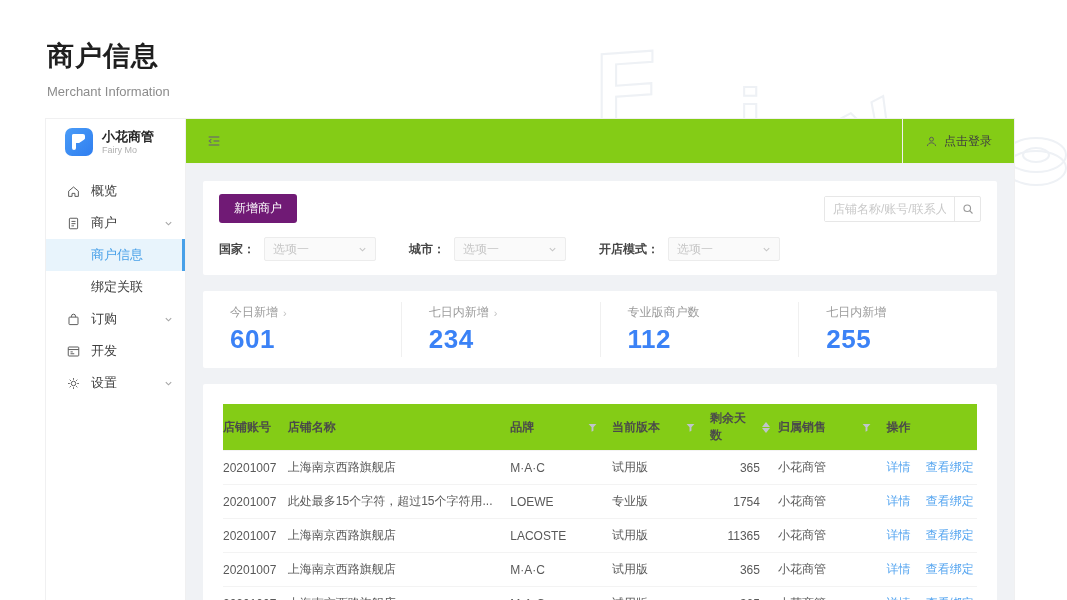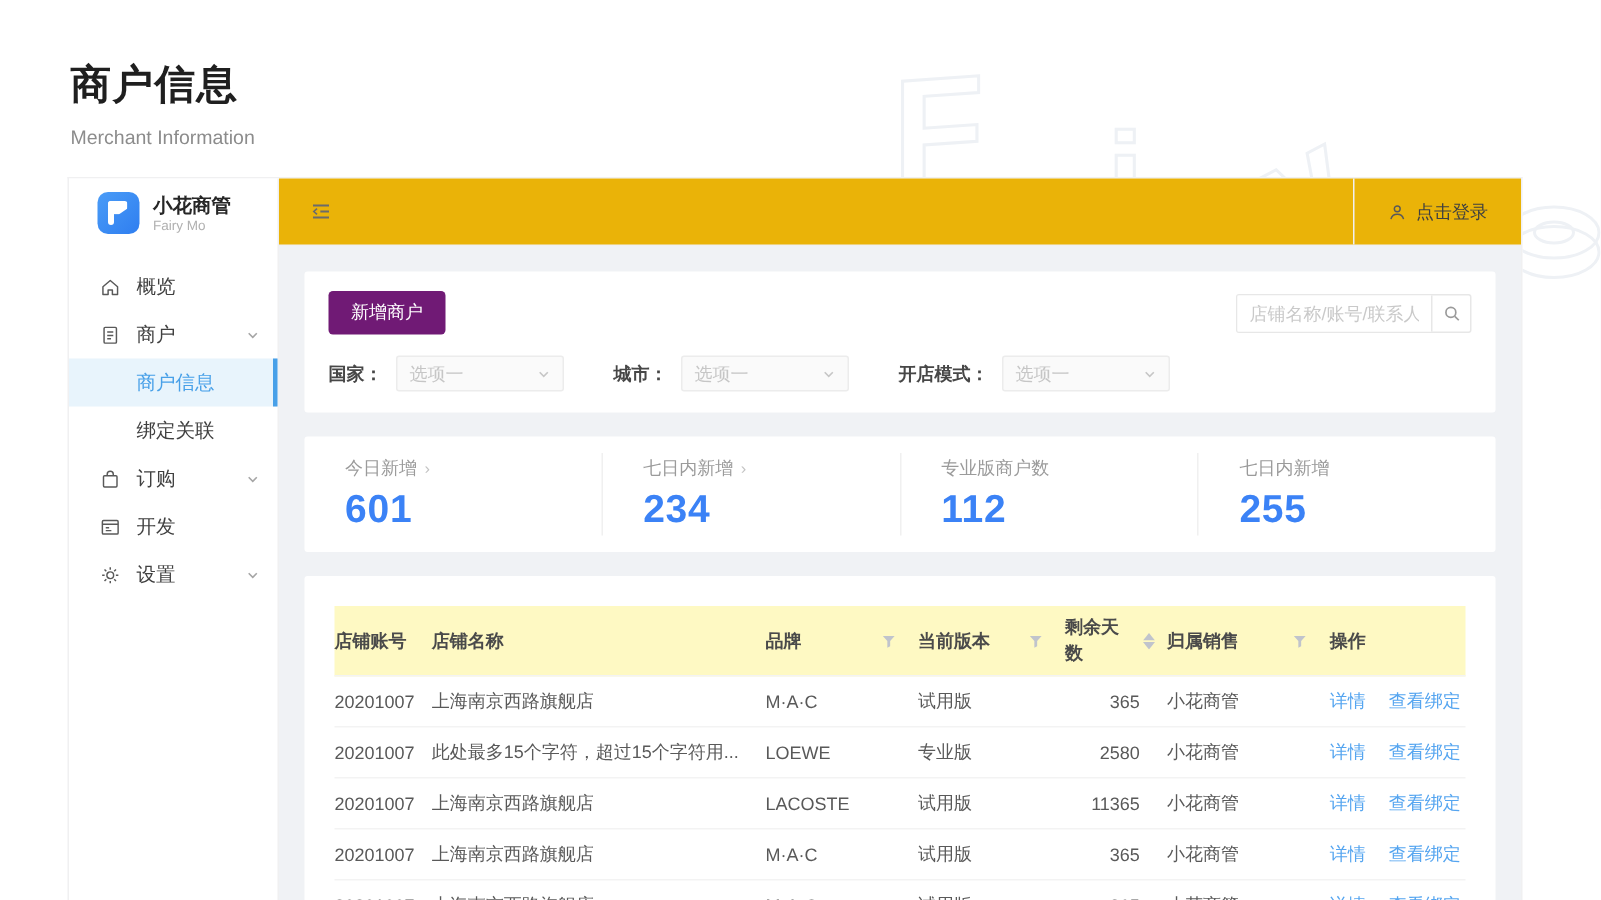--- a/index.html
+++ b/index.html
@@ -33,21 +33,21 @@
   .menu-item .mi-icon { width:15px; height:15px; color:#595959; flex:none; display:flex; }
   .menu-item .mi-icon svg { width:15px; height:15px; }
   .menu-item .mi-label { flex:1; }
   .menu-item .mi-caret { width:9px; height:9px; color:#a6a6a6; flex:none; }
   .menu-item.child { padding-left:45px; }
   .menu-item.active { background:#e8f4fc; color:#48a0e8; }
   .menu-item.active::after { content:""; position:absolute; right:0; top:0; width:3px; height:100%; background:#48a0e8; }
 
   
   .main { flex:1; display:flex; flex-direction:column; min-width:0; }
-  .topbar { height:45px; background:#eab308; border-bottom:1px solid #f0f0f1; display:flex;
+  .topbar { height:45px; background:#84cc16; border-bottom:1px solid #f0f0f1; display:flex;
     align-items:center; justify-content:space-between; flex:none; }
   .collapse-btn { padding:0 20px; color:#6b6b6b; cursor:pointer; display:flex; align-items:center; height:100%; }
   .login-area { display:flex; align-items:center; gap:6px; font-size:12px; color:#404040;
     border-left:1px solid #f0f0f1; padding:0 22px; height:100%; cursor:pointer; }
   .login-area svg { width:13px; height:13px; color:#595959; }
 
   .content { flex:1; background:#f0f2f5; padding:17px; overflow:hidden; }
   .card { background:#fff; border-radius:2px; }
 
   
@@ -73,21 +73,21 @@
   .stats-card { margin-top:16px; display:flex; padding:11px 0; }
   .stat { flex:1; padding:2px 0 2px 27px; }
   .stat + .stat { border-left:1px solid #f0f0f0; }
   .stat-label { font-size:12px; color:#9b9b9b; display:flex; align-items:center; gap:5px; }
   .stat-label .chev { color:#c3c3c3; font-size:11px; }
   .stat-value { font-size:26px; font-weight:600; color:#3b82f6; margin-top:3px; letter-spacing:.5px; }
 
   
   .table-card { margin-top:16px; padding:20px 20px 0; height:260px; }
   table { width:100%; border-collapse:collapse; table-layout:fixed; }
-  thead tr { background:#fef9c3; }
+  thead tr { background:#84cc16; }
   th { font-size:12px; font-weight:700; color:#4a4a4a; text-align:left; padding:6px 0; }
   .th-inner { display:flex; align-items:center; }
   .th-inner.spread { justify-content:space-between; padding-right:14px; }
   .th-inner.right { justify-content:flex-end; padding-right:8px; gap:13px; }
   .icon-funnel { width:11px; height:11px; color:#c0c4cc; flex:none; }
   .icon-sorter { display:flex; flex-direction:column; gap:1px; color:#c0c4cc; }
   td { font-size:12px; color:#595959; padding:8px 0; border-bottom:1px solid #f3f3f3; vertical-align:middle; }
   td.num { text-align:right; padding-right:18px; }
   tbody tr:first-child td { border-top:1px solid #f3f3f3; }
   .link { color:#55a5f0; cursor:pointer; text-decoration:none; }
@@ -368,21 +368,21 @@
                 <td class="actions">
                   <a class="link">详情</a>
                   <a class="link">查看绑定</a>
                 </td>
               </tr>
               <tr>
                 <td>20201007</td>
                 <td>此处最多15个字符，超过15个字符用...</td>
                 <td>LOEWE</td>
                 <td>专业版</td>
-                <td class="num">2580</td>
+                <td class="num">1754</td>
                 <td>小花商管</td>
                 <td class="actions">
                   <a class="link">详情</a>
                   <a class="link">查看绑定</a>
                 </td>
               </tr>
               <tr>
                 <td>20201007</td>
                 <td>上海南京西路旗舰店</td>
                 <td>LACOSTE</td>

